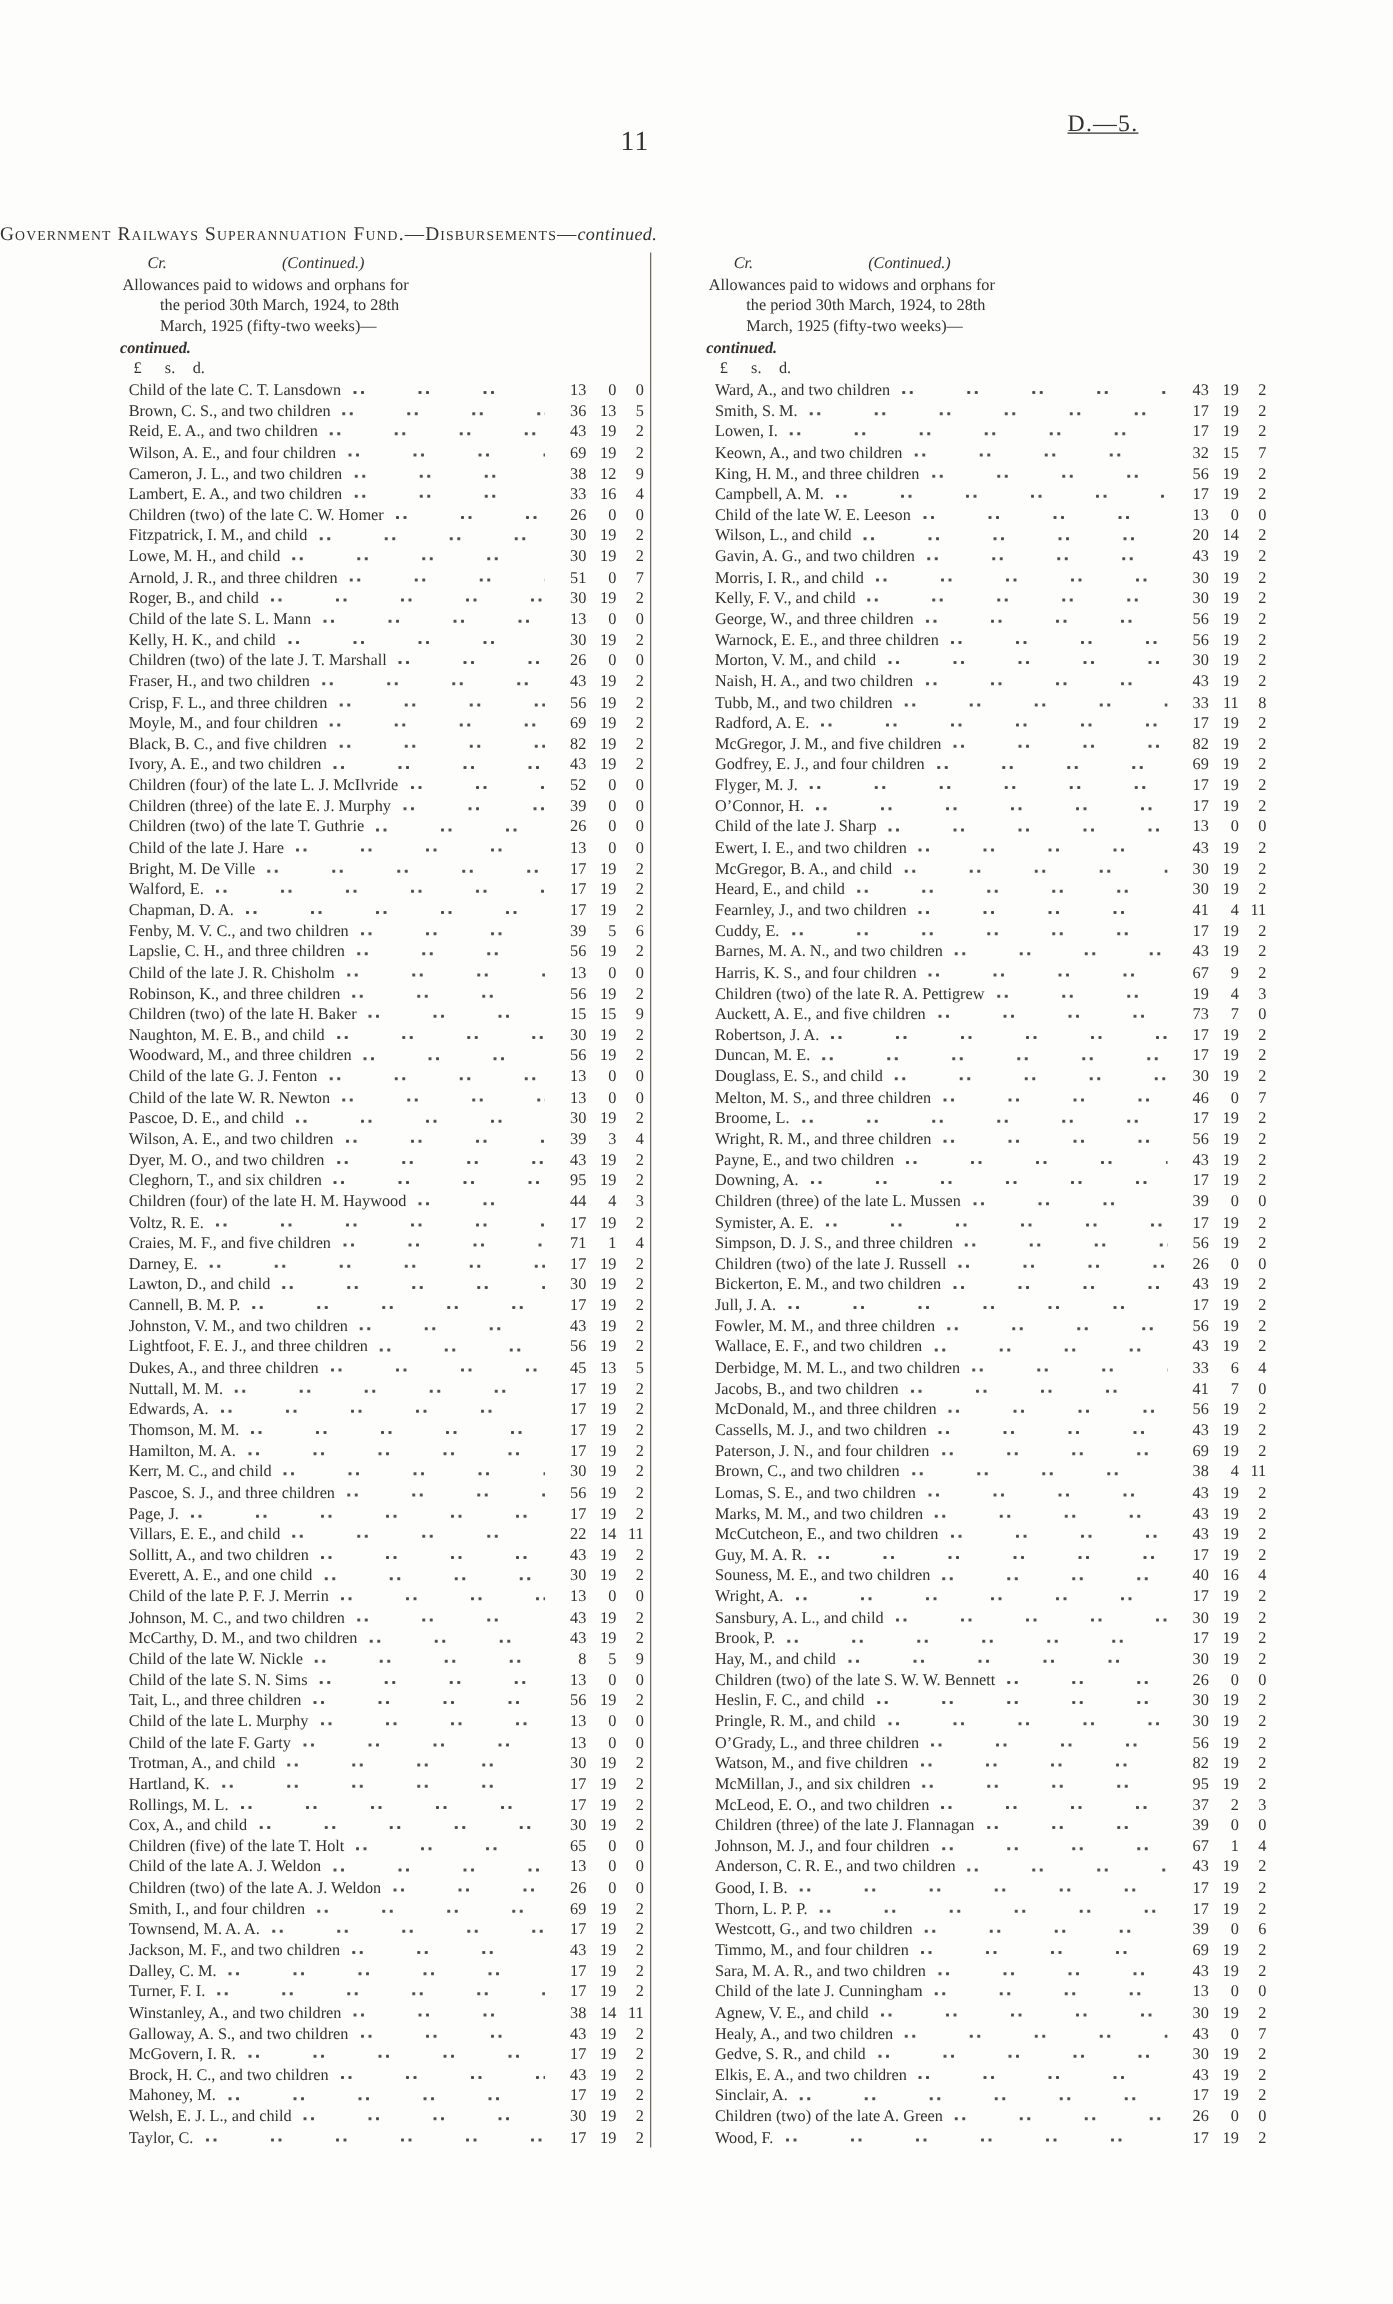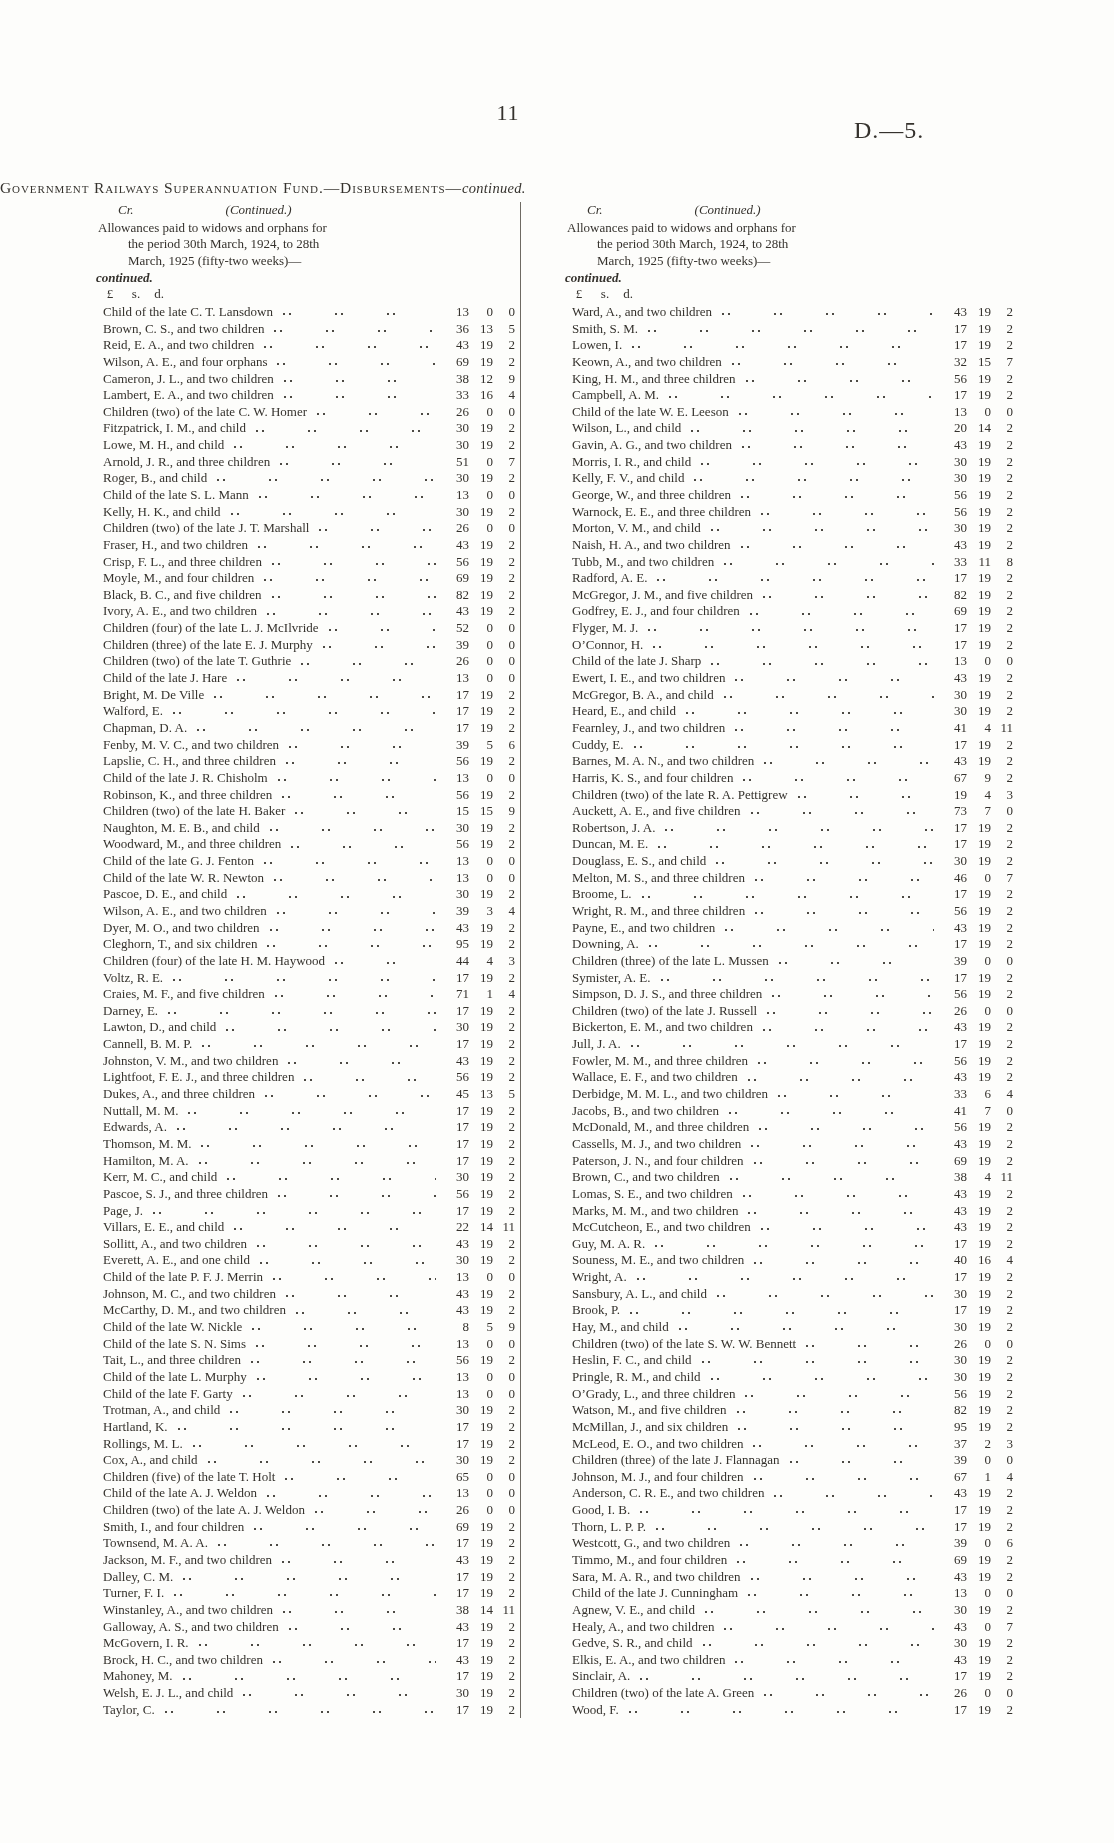--- a/index.html
+++ b/index.html
@@ -5,21 +5,21 @@
   html,body{margin:0;padding:0;}
   body{
     width:1114px;height:1843px;position:relative;
     background:#fdfdfb;
     font-family:"Liberation Serif","DejaVu Serif",serif;
     color:#35322d;
     -webkit-font-smoothing:antialiased;
   }
   .page-num-wrap{position:absolute;top:100px;left:0;width:1016px;text-align:center;}
   .page-num{font-size:22px;letter-spacing:1px;}
-  .doc-ref{position:absolute;top:117px;left:854px;font-size:24px;letter-spacing:1px;}
+  .doc-ref{position:absolute;top:89px;left:854px;font-size:19px;letter-spacing:1px;text-decoration:underline;}
   .title-wrap{position:absolute;top:179px;left:0;width:1024px;text-align:left;}
   .title-main{font-variant:small-caps;font-size:15.5px;letter-spacing:0.9px;}
   .title-cont{font-style:italic;font-size:14.5px;letter-spacing:0.3px;}
 
   .cols{position:absolute;top:202px;left:96px;display:flex;align-items:center;}
   .col{box-sizing:border-box;font-size:13px;line-height:16.65px;}
   .col-left{width:425px;padding-right:5px;border-right:1px solid #6e6a62;}
   .col-right{width:492px;padding-left:44px;}
 
   .col-head{display:flex;font-style:italic;margin-bottom:1px;}
@@ -103,21 +103,21 @@
           <span class="amt pence">5</span>
         </div>
         <div class="row">
           <span class="name">Reid, E. A., and two children</span>
           <span class="leader"></span>
           <span class="amt pounds">43</span>
           <span class="amt shillings">19</span>
           <span class="amt pence">2</span>
         </div>
         <div class="row">
-          <span class="name">Wilson, A. E., and four orphans</span>
+          <span class="name">Wilson, A. E., and four children</span>
           <span class="leader"></span>
           <span class="amt pounds">69</span>
           <span class="amt shillings">19</span>
           <span class="amt pence">2</span>
         </div>
         <div class="row">
           <span class="name">Cameron, J. L., and two children</span>
           <span class="leader"></span>
           <span class="amt pounds">38</span>
           <span class="amt shillings">12</span>

